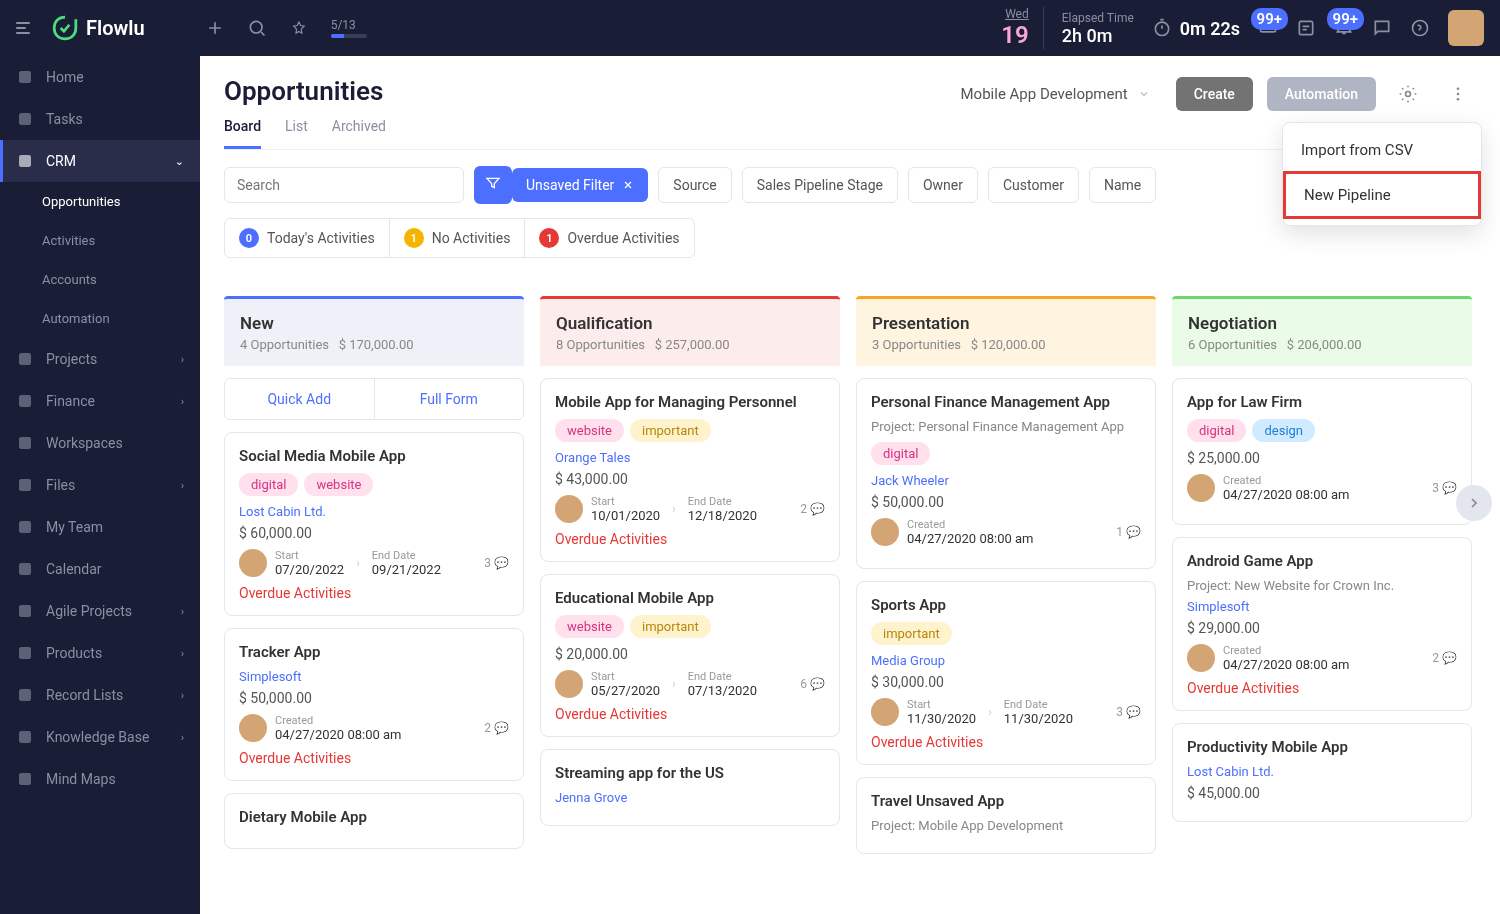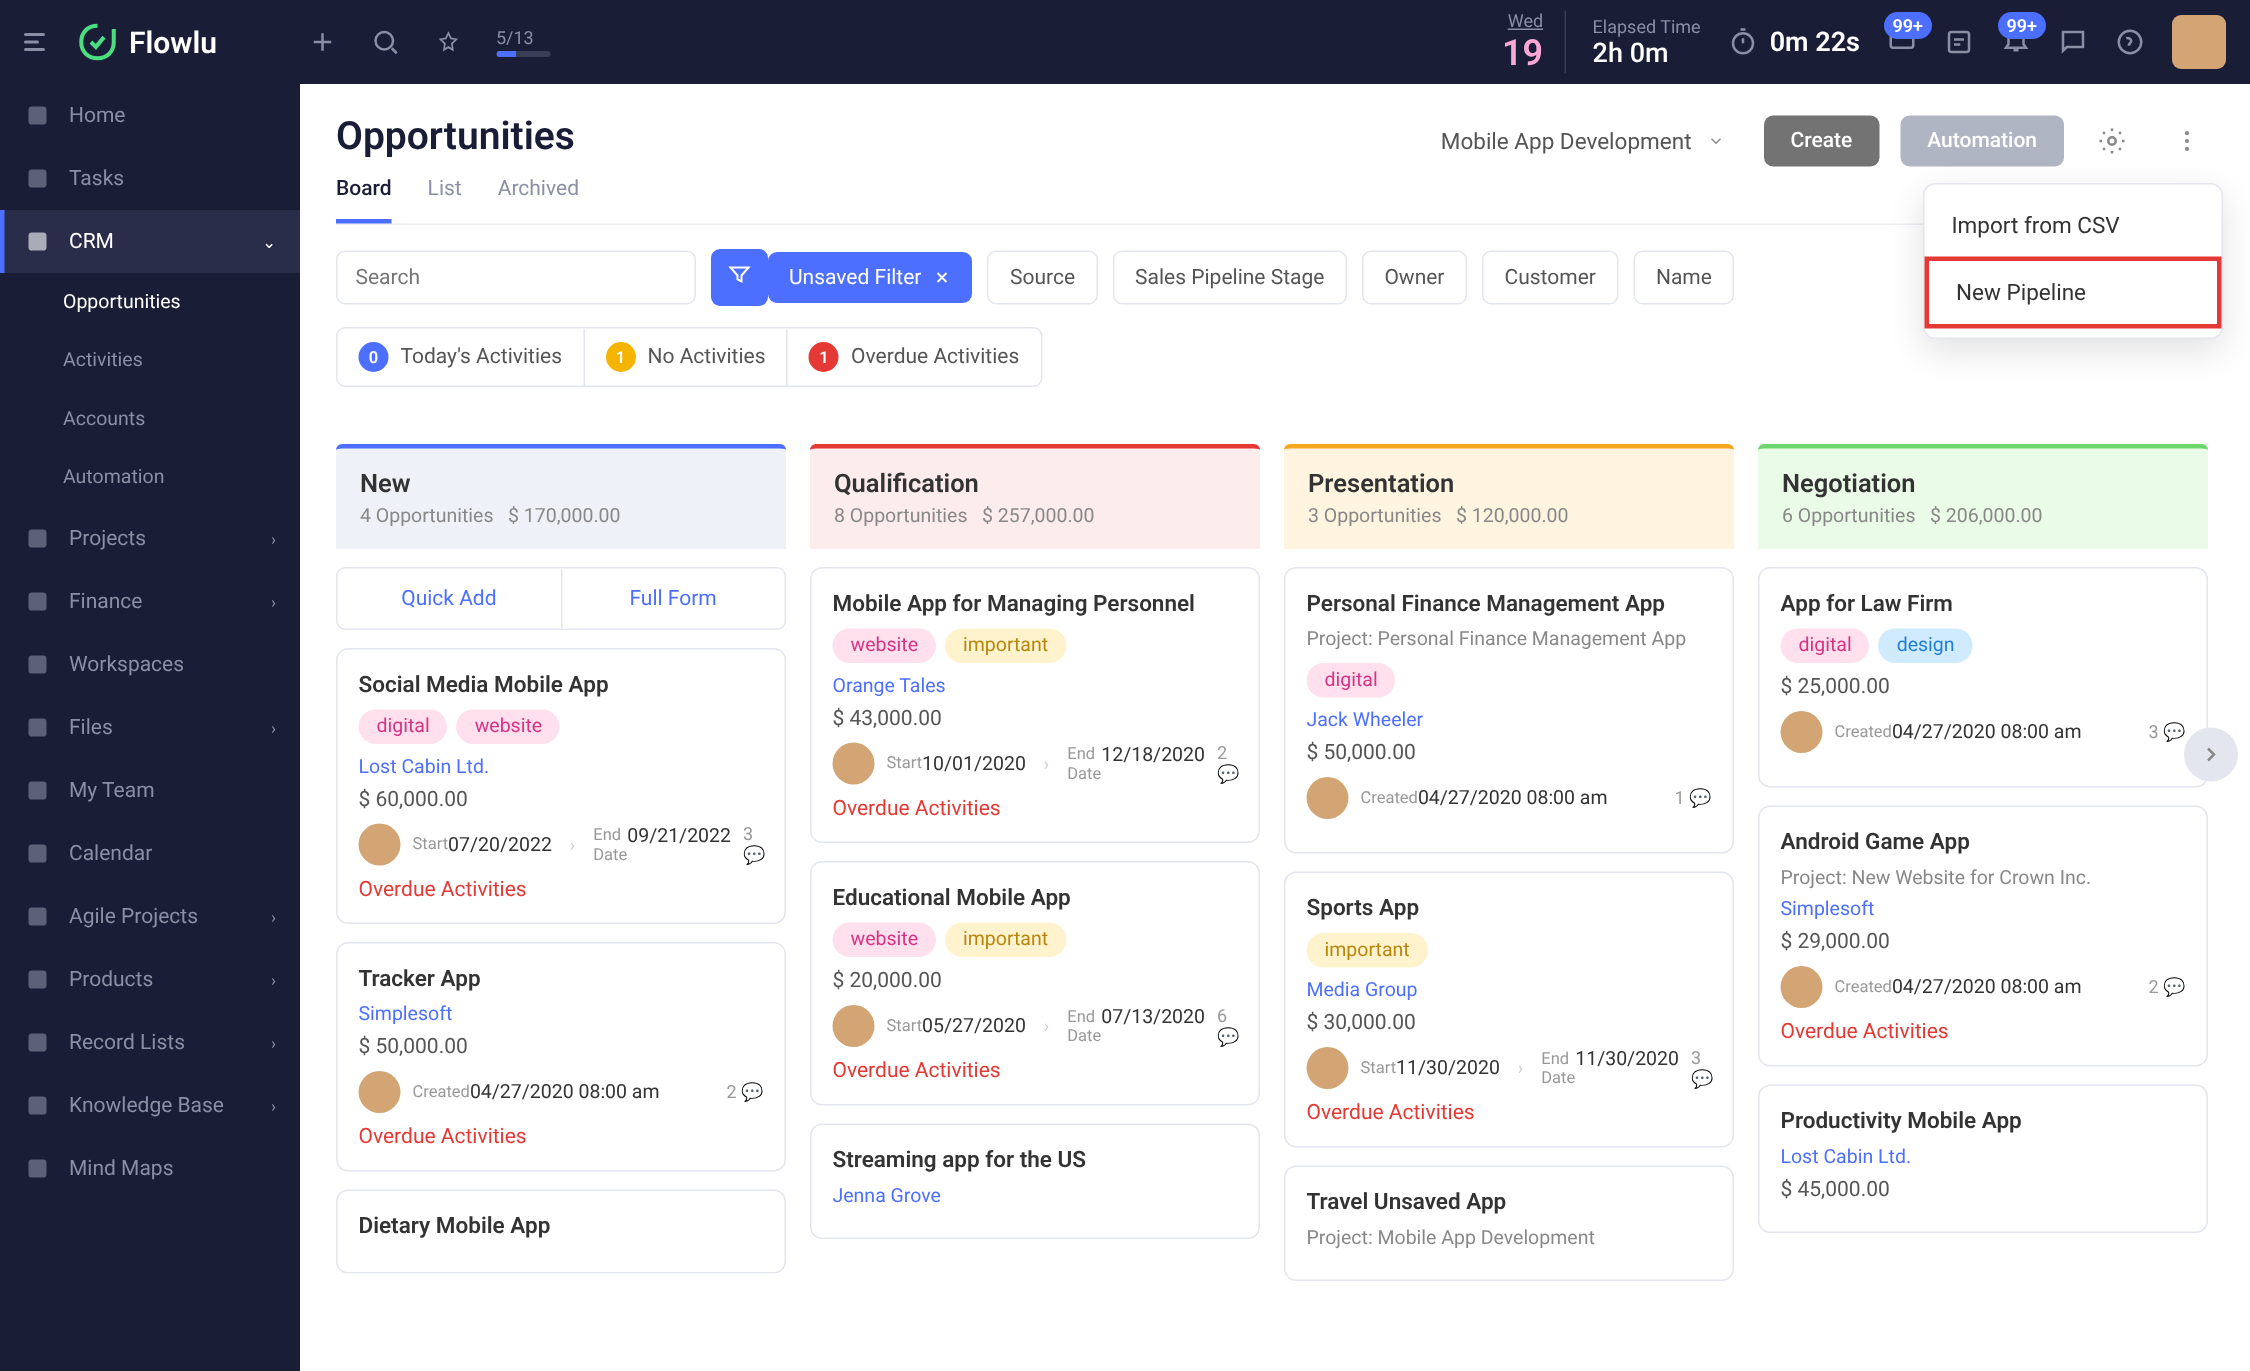--- a/index.html
+++ b/index.html
@@ -18,21 +18,21 @@
 .topbar-spacer { flex:1; }
 .date-block { text-align:right; color:#8b8fa3; padding-right:14px; border-right:1px solid #3a3d56; }
 .date-day { font-size:12px;text-decoration:underline; }
 .date-num { font-size:24px; font-weight:600; color:#f9a8d4; }
 .elapsed-block { padding:0 18px; color:#8b8fa3; }
 .elapsed-label { font-size:12px; }
 .elapsed-val { font-size:18px; color:#fff; font-weight:500; }
 .timer-block { display:flex; align-items:center; gap:8px; color:#fff; font-size:18px; font-weight:600; padding-right:18px; }
 .topbar-right { display:flex; align-items:center; gap:18px; color:#8b8fa3; }
 .badge-wrap { position:relative; }
-.badge { position:absolute; top:-8px; right:-10px; background:#4d6fff; color:#fff; font-size:12px; padding:2px 6px; border-radius:10px; font-weight:600; }
+.badge { position:absolute; top:-8px; right:-10px; background:#4d6fff; color:#fff; font-size:15px; padding:2px 6px; border-radius:10px; font-weight:600; }
 .avatar-top { width:36px; height:36px; border-radius:6px; background:#d4a574; }
 
 
 .sidebar { position:absolute; top:56px; left:0; width:200px; bottom:0; background:#1a1d36; color:#8b8fa3; overflow-y:auto; }
 .sb-item { display:flex; align-items:center; gap:12px; padding:12px 16px; font-size:14px; cursor:pointer; position:relative; }
 .sb-item.active { background:#2a2d4a; color:#fff; }
 .sb-item.active::before { content:''; position:absolute; left:0; top:0; bottom:0; width:3px; background:#4d6fff; }
 .sb-item .chev { margin-left:auto; font-size:11px; }
 .sb-icon { width:18px; height:18px; flex-shrink:0; }
 .sb-sub { padding-left:42px; font-size:13px; }
@@ -96,21 +96,21 @@
 .card-sub { font-size:13px; color:#888; margin-bottom:6px; }
 .tags { display:flex; gap:6px; flex-wrap:wrap; margin:8px 0; }
 .tag { padding:4px 12px; border-radius:14px; font-size:13px; }
 .tag-pink { background:#ffe0ec; color:#d63384; }
 .tag-yellow { background:#fff3cd; color:#b8860b; }
 .tag-blue { background:#d0ebff; color:#1c7ed6; }
 .link { color:#4d6fff; font-size:13px; margin-bottom:6px; display:block; }
 .amount { font-size:14px; color:#555; margin:6px 0; }
 .date-row { display:flex; align-items:center; gap:8px; margin:8px 0; font-size:12px; color:#666; }
 .date-row .av { width:28px; height:28px; border-radius:50%; background:#d4a574; flex-shrink:0; }
-.date-col { display:flex; flex-direction:row; }
+.date-col { display:flex; flex-direction:column; }
 .date-label { font-size:11px; color:#999; }
 .date-val { font-size:13px; color:#333; }
 .arrow-sep { color:#ccc; padding:0 4px; }
 .comment-ct { margin-left:auto; color:#999; font-size:12px; display:flex; align-items:center; gap:3px; }
 .overdue { color:#e53935; font-size:14px; margin-top:4px; }
 
 .scroll-btn { position:absolute; right:8px; top:50%; width:36px; height:36px; border-radius:50%; background:#e3e6ee; display:flex; align-items:center; justify-content:center; color:#888; cursor:pointer; z-index:5; }
 
 .hamburger { display:flex; flex-direction:column; gap:3px; cursor:pointer; margin-right:12px; }
 .hamburger span { width:14px; height:2px; background:#8b8fa3; border-radius:1px; }

